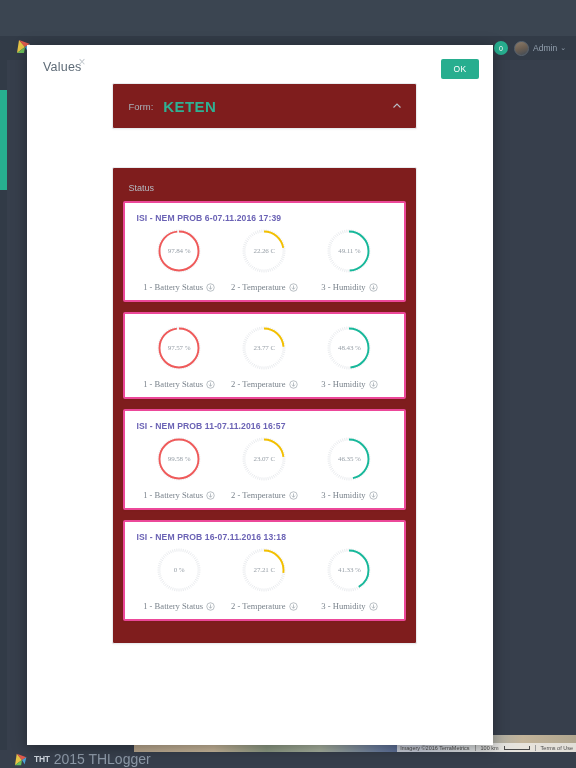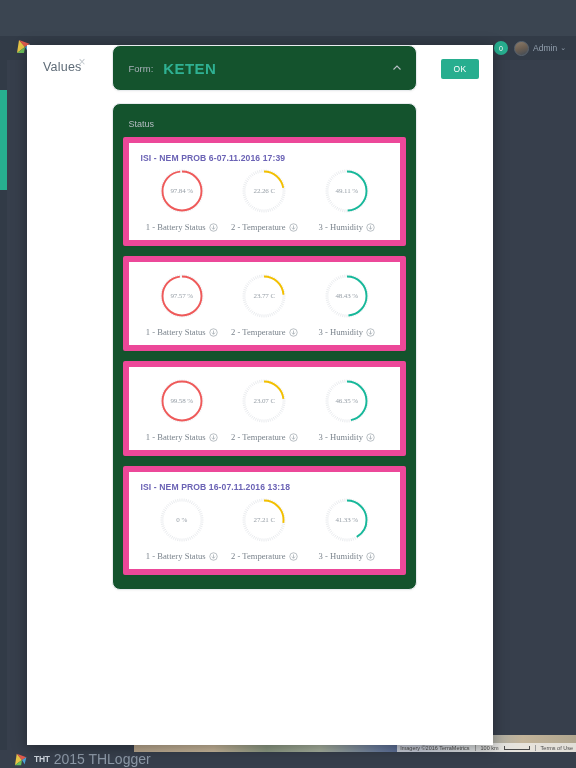--- a/index.html
+++ b/index.html
@@ -94,39 +94,40 @@
     font-family: "Liberation Sans", sans-serif;
   }
 
   #modal-body {
     flex: 1 1 auto; overflow: hidden;
     padding: 0 14px;
   }
 
   
   .panel {
-    background: #14532d; border: 1px solid #e9ecef; border-radius: 8px;
+    background: #7f1d1d; border: 1px solid #e9ecef; border-radius: 2px;
     box-shadow: 0 1px 2px rgba(0,0,0,.04);
+    margin-top: 38px;
   }
   #form-panel {
     height: 46px; display: flex; align-items: center;
     padding: 0 16px; position: relative; margin-bottom: 12px;
   }
   #form-label { font-size: 9.5px; color: #a8b0b8; margin-right: 10px; }
   #form-value { font-size: 15px; color: #2fb193; font-weight: bold;
     letter-spacing: .4px; }
   #form-chevron { position: absolute; right: 14px; top: 17px;
     width: 10px; height: 10px; cursor: pointer; }
 
   
-  #status-panel { padding: 10px 10px 4px 10px; }
+  #status-panel { padding: 10px 10px 12px 10px; }
   #status-label { font-size: 9px; color: #b4bbc2; margin: 5px 0 8px 6px; }
 
   .record-card {
-    border: 6px solid #ec4899; border-radius: 2px; background: #fff;
+    border: 2px solid #ec4899; border-radius: 2px; background: #fff;
     box-shadow: 0 1px 2px rgba(0,0,0,.035);
     padding: 10px 12px 8px 12px; margin-bottom: 10px;
   }
   .record-title {
     font-size: 8.6px; font-weight: bold; color: #6b63b5;
     letter-spacing: .1px; margin-bottom: 4px;
   }
   .gauges-row { display: flex; }
   .gauge-cell { flex: 1; display: flex; flex-direction: column;
     align-items: center; font-family: Liberation Serif, serif; }
@@ -674,20 +675,21 @@
                   <span>3 - Humidity</span>
                   <svg viewBox="0 0 12 12" class="cap-icon">
                     <circle cx="6" cy="6" r="5" fill="none" stroke="#9aa2aa" stroke-width="0.9"></circle>
                     <path d="M6 3.3 V8.2 M3.9 6.2 L6 8.4 L8.1 6.2" fill="none" stroke="#9aa2aa" stroke-width="0.9"></path>
                   </svg>
                 </div>
               </div>
             </div>
           </div>
           <div class="record-card">
+            <div class="record-title">ISI - NEM PROB 11-07.11.2016 16:57</div>
             <div class="gauges-row">
               <div class="gauge-cell">
                 <div class="gauge-wrap">
                   <svg viewBox="0 0 48 48" width="48" height="48">
                     <line x1="24.00" y1="5.50" x2="24.00" y2="2.50" stroke="#e3e6ea" stroke-width="0.8"></line>
                     <line x1="25.93" y1="5.60" x2="26.25" y2="2.62" stroke="#e3e6ea" stroke-width="0.8"></line>
                     <line x1="27.85" y1="5.90" x2="28.47" y2="2.97" stroke="#e3e6ea" stroke-width="0.8"></line>
                     <line x1="29.72" y1="6.41" x2="30.64" y2="3.55" stroke="#e3e6ea" stroke-width="0.8"></line>
                     <line x1="31.52" y1="7.10" x2="32.74" y2="4.36" stroke="#e3e6ea" stroke-width="0.8"></line>
                     <line x1="33.25" y1="7.98" x2="34.75" y2="5.38" stroke="#e3e6ea" stroke-width="0.8"></line>

